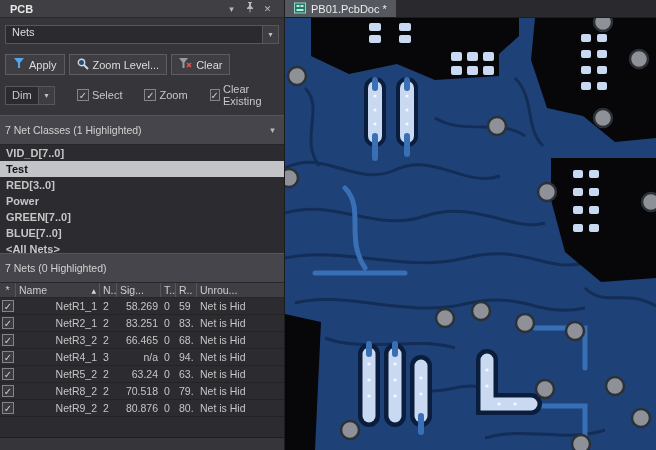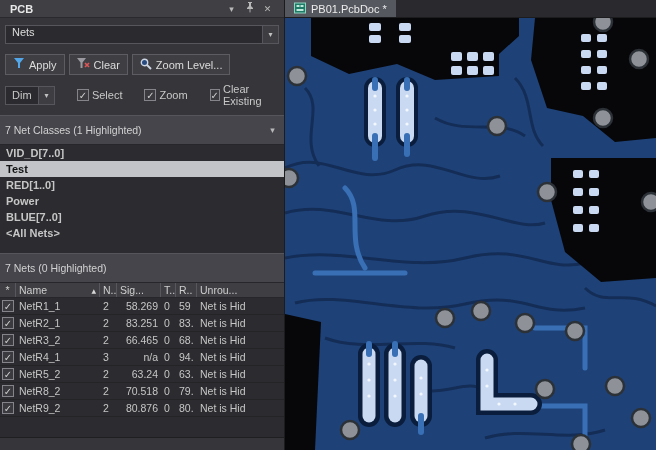--- a/index.html
+++ b/index.html
@@ -26,21 +26,21 @@
   .section-header .grow { flex:1; }
   .section-header.nets { margin-top:0; }
   .class-list { background:#2c2c30; height:112px; list-style:none; overflow:hidden;font-weight:bold; }
   .class-item { height:16px; display:flex; align-items:center; padding:0 6px; color:#c6c6c6; }
   .class-item.selected { background:#c2c4c8; color:#141414;text-align:center; }
   .panel-spacer { flex:1; }
 
   .thead { display:flex; height:16px; background:#3e3e43; border-bottom:1px solid #27272b; align-items:stretch; font-size:10.5px; color:#cfcfcf; }
   .th { display:flex; align-items:center; padding:0 3px; border-right:1px solid #57575d; overflow:hidden; white-space:nowrap; }
   .c-check { width:16px; justify-content:center; }
-  .c-name { width:84px; }
+  .c-name { width:84px;text-align:right; }
   .c-nodes { width:17px; }
   .c-signal { width:44px;text-align:right; }
   .c-t { width:15px; }
   .c-routed { width:21px; }
   .c-unrouted { flex:1; border-right:none; }
   .trow { display:flex; height:17px; align-items:center; font-size:10.5px; color:#c6c6c6; background:#2c2c30; border-bottom:1px solid rgba(0,0,0,0.18); }
   .trow .td { padding:0 3px; overflow:hidden; white-space:nowrap; }
   .trow .td.c-check { display:flex; justify-content:center; padding:0; }
   .sort-arrow { margin-left:auto; font-size:6px; color:#d8d8d8; font-family:"DejaVu Sans", sans-serif; }
   .table-filler { height:22px; background:#2c2c30; border-bottom:1px solid #1f1f22; }
@@ -79,33 +79,33 @@
     </div>
 
     <div class="btn-row">
       <button class="tool">
         <span><svg width="12" height="11" viewBox="0 0 12 11">
               <polygon points="1,0 11,0 7,5 7,10 5,10 5,5" fill="#53a7e8"></polygon>
             </svg></span>
         <span>Apply</span>
       </button>
       <button class="tool">
+        <span><svg width="12" height="12" viewBox="0 0 12 12">
+              <circle cx="4.5" cy="4.5" r="3.2" fill="#274b7e" stroke="#cdd6e2" stroke-width="1.4"></circle>
+              <line x1="7" y1="7" x2="11" y2="11" stroke="#cdd6e2" stroke-width="2"></line>
+            </svg></span>
+        <span>Zoom Level...</span>
+      </button>
+      <button class="tool">
         <span><svg width="13" height="11" viewBox="0 0 13 11">
               <polygon points="0,0 9,0 5.5,4.5 5.5,10 3.5,10 3.5,4.5" fill="#9a9aa0"></polygon>
               <path d="M8,5 L12,9 M12,5 L8,9" stroke="#e05555" stroke-width="1.6"></path>
             </svg></span>
         <span>Clear</span>
       </button>
-      <button class="tool">
-        <span><svg width="12" height="12" viewBox="0 0 12 12">
-              <circle cx="4.5" cy="4.5" r="3.2" fill="#274b7e" stroke="#cdd6e2" stroke-width="1.4"></circle>
-              <line x1="7" y1="7" x2="11" y2="11" stroke="#cdd6e2" stroke-width="2"></line>
-            </svg></span>
-        <span>Zoom Level...</span>
-      </button>
     </div>
 
     <div class="dim-row">
       <div class="dim-select">
         <span>Dim</span>
         <span class="grow"></span>
         <span class="dd-btn">▾</span>
       </div>
       <div class="cb-group">
         <span class="cb-box">✓</span>
@@ -123,22 +123,23 @@
 
     <div class="section-header">
       <span>7 Net Classes (1 Highlighted)</span>
       <span class="grow"></span>
       <span class="tb-icon">▾</span>
     </div>
 
     <ul class="class-list">
       <li class="class-item">VID_D[7..0]</li>
       <li class="class-item selected">Test</li>
-      <li class="class-item">RED[1..0]</li>
+      <li class="class-item">RED[3..0]</li>
       <li class="class-item">Power</li>
+      <li class="class-item">GREEN[7..0]</li>
       <li class="class-item">BLUE[7..0]</li>
       <li class="class-item">&lt;All Nets&gt;</li>
     </ul>
 
     <div class="panel-spacer"></div>
 
     <div class="section-header nets">
       <span>7 Nets (0 Highlighted)</span>
     </div>
 

